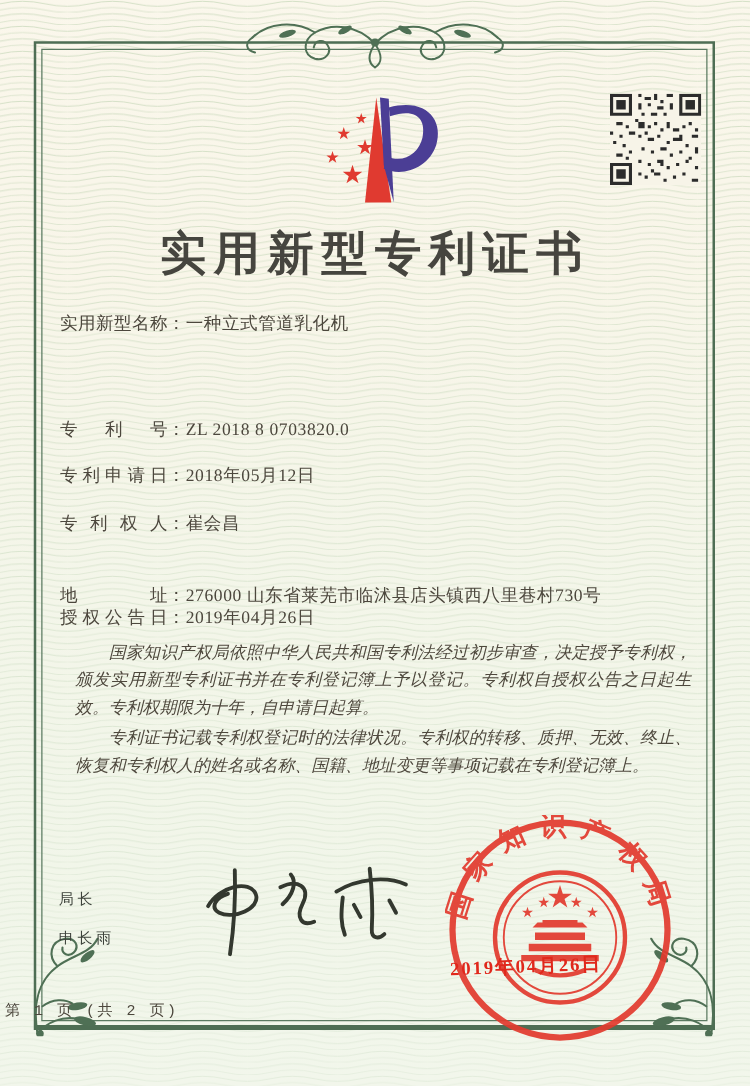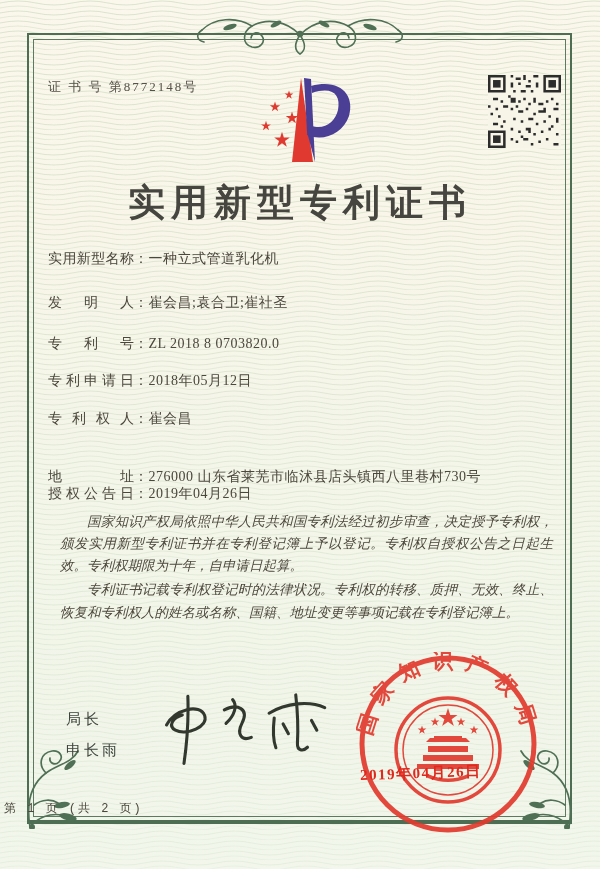--- a/index.html
+++ b/index.html
@@ -27,21 +27,21 @@
 
   .row { position:absolute; left:48px; right:40px; font-size:14px; color:#4c473d; white-space:nowrap; }
   .flabel { display:inline-block; width:86px; text-align:justify; text-align-last:justify; vertical-align:top; }
   .fval { letter-spacing:0.5px; }
   .grant-no { position:absolute; left:262px; top:0; }
 
   .paras { position:absolute; left:47px; right:47px; top:511px;margin-left:13px; }
   .paras p { font-size:13.5px; line-height:1.64; text-align:justify; text-indent:2em;
     color:#4e483d; font-style:italic; margin-bottom:2px; }
 
-  .director { position:absolute; left:66px; top:704px; font-size:15px; line-height:31px;
+  .director { position:absolute; left:47px; top:704px; font-size:12px; line-height:31px;
     letter-spacing:3px; color:#3d423b; }
   .signature { position:absolute; left:148px; top:688px; transform:rotate(-2deg); }
 
   .seal { position:absolute; left:356px; top:652px; opacity:0.92; }
   .seal-date { position:absolute; left:360px; top:764px; font-size:15px; font-weight:700;
     color:#e0281c; letter-spacing:1.5px; transform:rotate(-2deg); white-space:nowrap; }
 
   .page-no { position:absolute; left:4px; top:800px; width:100%; 
     font-size:12px; letter-spacing:2px; color:#4c473d;font-family:Liberation Mono, monospace; }
   .back-note { position:absolute; left:0; top:840px; width:100%; text-align:center;
@@ -117,21 +117,20 @@
       <path d="M10,62 C18,56 28,56 34,60"></path>
     </g>
     <g fill="#4f7055">
       <ellipse cx="44" cy="74" rx="9" ry="3.4" transform="rotate(14 44 74)"></ellipse>
       <ellipse cx="38" cy="62" rx="8" ry="3" transform="rotate(-10 38 62)"></ellipse>
       <ellipse cx="46" cy="22" rx="7" ry="2.8" transform="rotate(-40 46 22)"></ellipse>
       <circle cx="8" cy="84" r="3"></circle>
     </g>
   </svg>
 
-  <div class="cert-no">证 书 号 第8772148号</div>
 
   <svg class="logo" width="112" height="92" viewBox="0 0 112 92" aria-label="cnipa-patent-logo">
     <defs>
       <path id="st" d="M0,-1 L0.2245,-0.309 0.9511,-0.309 0.3633,0.118 0.5878,0.809 0,0.382 -0.5878,0.809 -0.3633,0.118 -0.9511,-0.309 -0.2245,-0.309 Z"></path>
     </defs>
 
     <polygon points="58,2 70,86 49,86" fill="#e03a30"></polygon>
 
     <polygon points="61,2 68,3 72,86 64,56" fill="#4b3e95"></polygon>
     <path d="M68,10 C98,2 112,20 106,40 C100,58 80,66 64,59 L66,49 C80,55 92,47 95,34 C98,19 90,10 69,17 Z" fill="#4b3e95"></path>
@@ -155,23 +154,20 @@
       <path fill-rule="evenodd" d="M0,22h7v7h-7zM1,23v5h5v-5z"></path>
         <rect x="2" y="24" width="3" height="3"></rect>
       <path d="M9,0h1v1h-1zM11,1h2v1h-2zM14,0h1v2h-1zM16,2h1v1h-1zM18,0h2v1h-2zM9,3h1v2h-1zM12,3h1v1h-1zM15,4h2v1h-2zM19,3h1v2h-1zM10,6h1v1h-1zM13,6h2v1h-2zM17,6h1v1h-1zM8,8h1v1h-1zM2,9h2v1h-2zM5,10h1v1h-1zM0,12h1v1h-1zM3,13h1v1h-1zM6,12h2v1h-2zM1,15h1v1h-1zM4,16h1v1h-1zM6,18h1v1h-1zM2,19h2v1h-2zM5,20h1v1h-1zM9,9h2v2h-2zM12,10h1v1h-1zM14,9h1v1h-1zM16,11h1v1h-1zM18,9h1v2h-1zM20,11h2v1h-2zM23,10h1v1h-1zM25,9h1v1h-1zM27,11h1v1h-1zM9,13h1v1h-1zM12,14h2v1h-2zM15,13h1v1h-1zM18,15h1v1h-1zM20,14h2v1h-2zM24,16h1v1h-1zM26,13h2v1h-2zM10,17h1v1h-1zM13,18h1v1h-1zM16,17h2v1h-2zM19,19h1v1h-1zM22,18h1v1h-1zM25,20h1v1h-1zM27,17h1v2h-1zM9,21h1v1h-1zM12,22h1v1h-1zM15,21h2v1h-2zM18,23h1v1h-1zM21,22h1v1h-1zM24,21h1v1h-1zM27,23h1v1h-1zM9,25h1v1h-1zM11,26h1v1h-1zM14,25h2v1h-2zM17,27h1v1h-1zM20,26h1v1h-1zM23,25h1v1h-1zM26,27h2v1h-2zM13,24h1v1h-1zM16,22h1v1h-1zM11,12h1v1h-1zM22,13h1v2h-1z"></path>
     </g>
   </svg>
 
   <h1 class="title">实用新型专利证书</h1>
 
   <div class="row" style="top:250px">
     <span class="flabel">实用新型名称</span><span class="fval">：一种立式管道乳化机</span>
-  </div>
-  <div class="row" style="top:294px">
-    <span class="flabel">发明人</span><span class="fval">：崔会昌;袁合卫;崔社圣</span>
   </div>
   <div class="row" style="top:335px">
     <span class="flabel">专利号</span><span class="fval">：ZL 2018 8 0703820.0</span>
   </div>
   <div class="row" style="top:372px">
     <span class="flabel">专利申请日</span><span class="fval">：2018年05月12日</span>
   </div>
   <div class="row" style="top:410px">
     <span class="flabel">专利权人</span><span class="fval">：崔会昌</span>
   </div>

